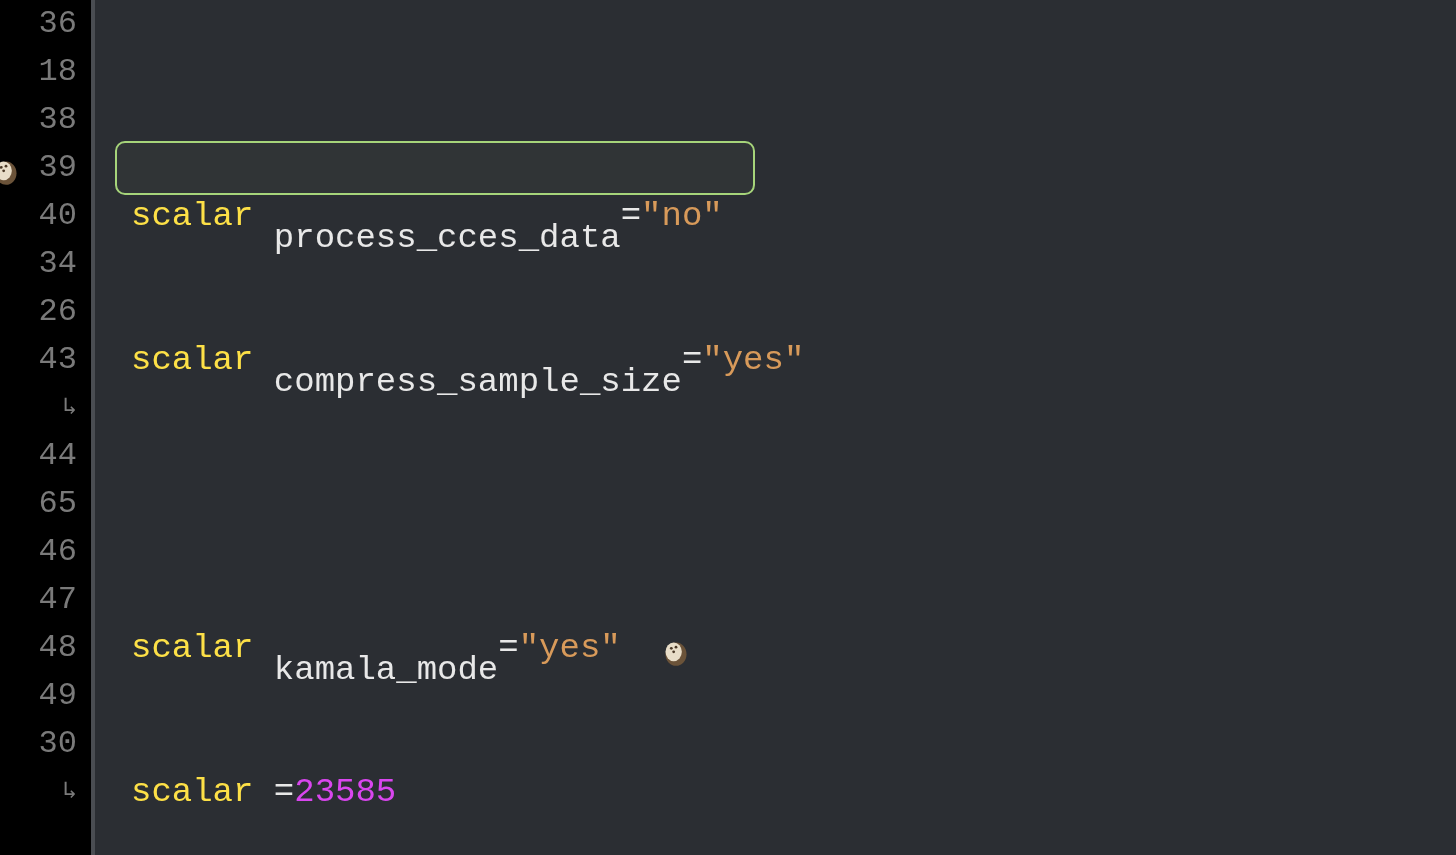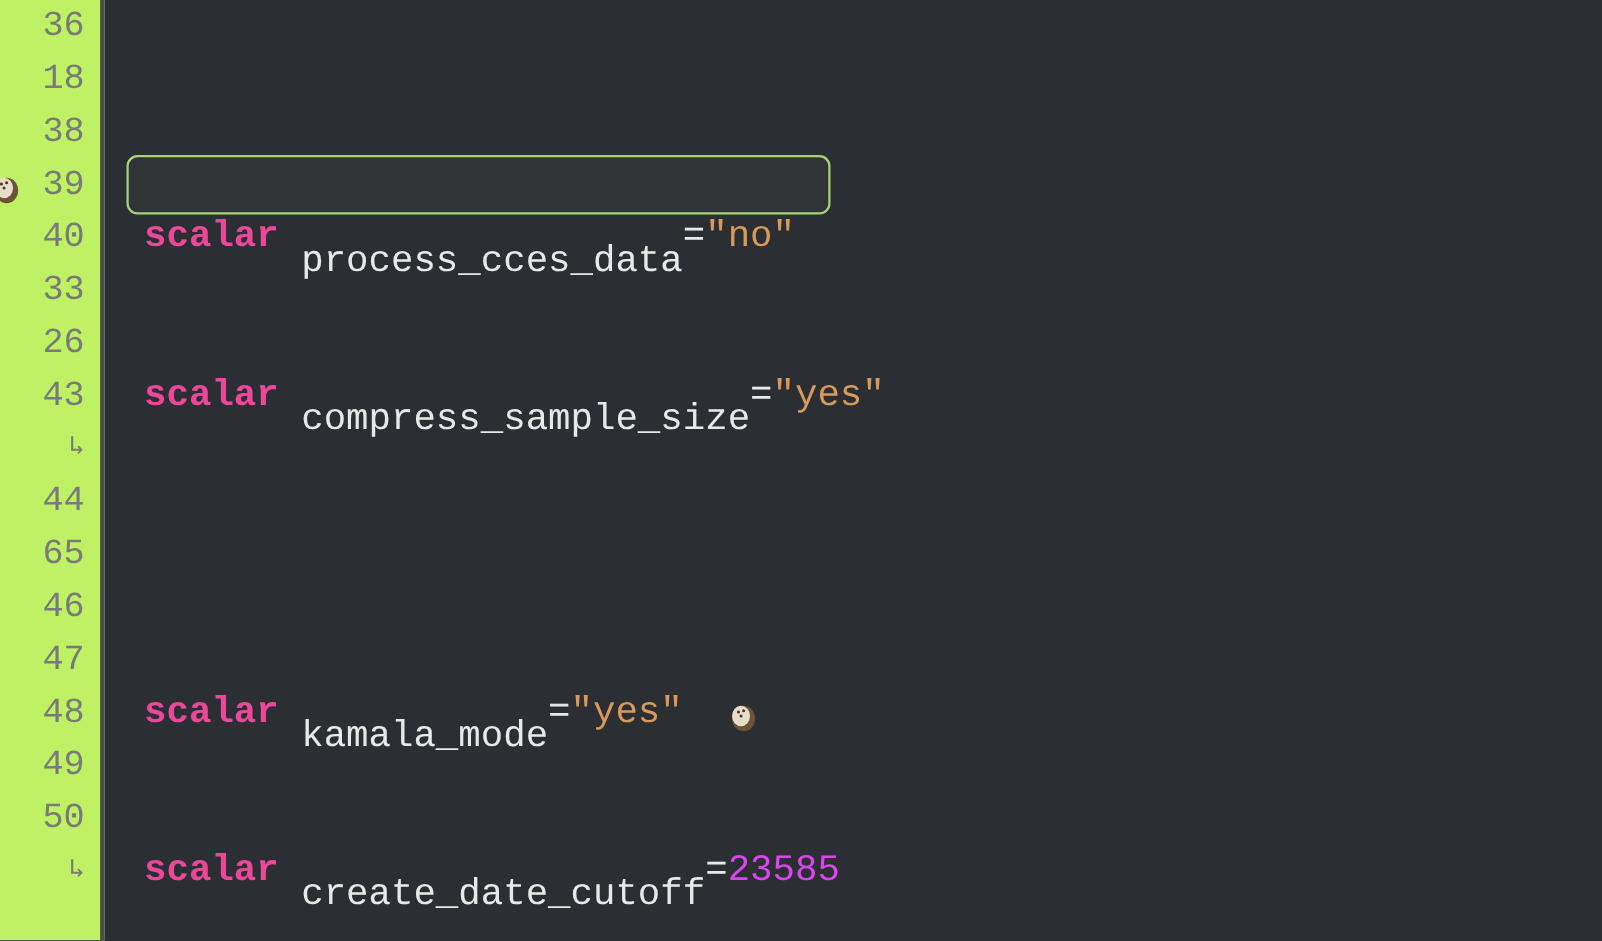--- a/index.html
+++ b/index.html
@@ -11,21 +11,21 @@
     color: #d4d4d4;
     overflow: hidden;
     width: 1456px;
     height: 855px;
   }
   .editor {
     display: flex;
     height: 100%;
   }
   .gutter {
-    background: #bef264;
+    background: #000000;
     color: #7a7a7a;
     text-align: right;
     padding-right: 14px;
     padding-left: 10px;
     user-select: none;
     flex-shrink: 0;
     width: 95px;
     border-right: 4px solid #4a4d52;
     position: relative;
   }
@@ -47,21 +47,21 @@
     white-space: pre;
     position: relative;
   }
   .line {
     height: 48px;
     display: flex;
     align-items: center;
     padding-left: 30px;
     position: relative;
   }
-  .kw { color: #ec4899; font-weight: bold; }
+  .kw { color: #fde047; }
   .ident { color: #e8e8e8; margin-top: 44px; }
   .str { color: #d89a5a; }
   .num { color: #d946ef; }
   .op { color: #e8e8e8; }
   .highlight-box {
     position: absolute;
     border: 2px solid #a6d47a;
     border-radius: 10px;
     background: rgba(166, 212, 122, 0.04);
     pointer-events: none;
@@ -102,21 +102,21 @@
             <circle cx="12" cy="7" r="1.2" fill="#4a3826"></circle>
             <circle cx="10" cy="11" r="1.2" fill="#4a3826"></circle>
           </svg>
       </span>
       <span>39</span>
     </div>
     <div class="gutter-line">
         <span>40</span>
       </div>
     <div class="gutter-line">
-        <span>33</span>
+        <span>34</span>
       </div>
     <div class="gutter-line">
         <span>26</span>
       </div>
     <div class="gutter-line">
         <span>43</span>
       </div>
     <div class="gutter-line gutter-wrap-icon">
         <span>↳</span>
       </div>
@@ -132,21 +132,21 @@
     <div class="gutter-line">
         <span>47</span>
       </div>
     <div class="gutter-line">
         <span>48</span>
       </div>
     <div class="gutter-line">
         <span>49</span>
       </div>
     <div class="gutter-line">
-        <span>50</span>
+        <span>30</span>
       </div>
     <div class="gutter-line gutter-wrap-icon">
         <span>↳</span>
       </div>
   </div>
 
   <div class="code">
     <div class="highlight-box" style="left:20px; top:141px; width:640px; height:54px;"></div>
 
     <div class="line">
@@ -159,21 +159,21 @@
     <div class="line">
       <span class="kw">scalar</span><span> </span><span class="ident">kamala_mode</span><span class="op">=</span><span class="str">"yes"</span><span>  </span><span class="coconut"><svg viewBox="0 0 24 24">
             <ellipse cx="12" cy="13" rx="9" ry="10" fill="#6b5339"></ellipse>
             <ellipse cx="10" cy="11" rx="7" ry="8" fill="#e8ddc8"></ellipse>
             <circle cx="8" cy="8" r="1.2" fill="#4a3826"></circle>
             <circle cx="12" cy="7" r="1.2" fill="#4a3826"></circle>
             <circle cx="10" cy="11" r="1.2" fill="#4a3826"></circle>
           </svg></span>
     </div>
     <div class="line">
-      <span class="kw">scalar</span><span> </span><span class="ident">create_date_cutoff</span><span class="op">=</span><span class="num">23585</span>
+      <span class="kw">scalar</span><span> </span><span class="op">=</span><span class="num">23585</span>
     </div>
     
     
     
     
     
     
     
     
     

